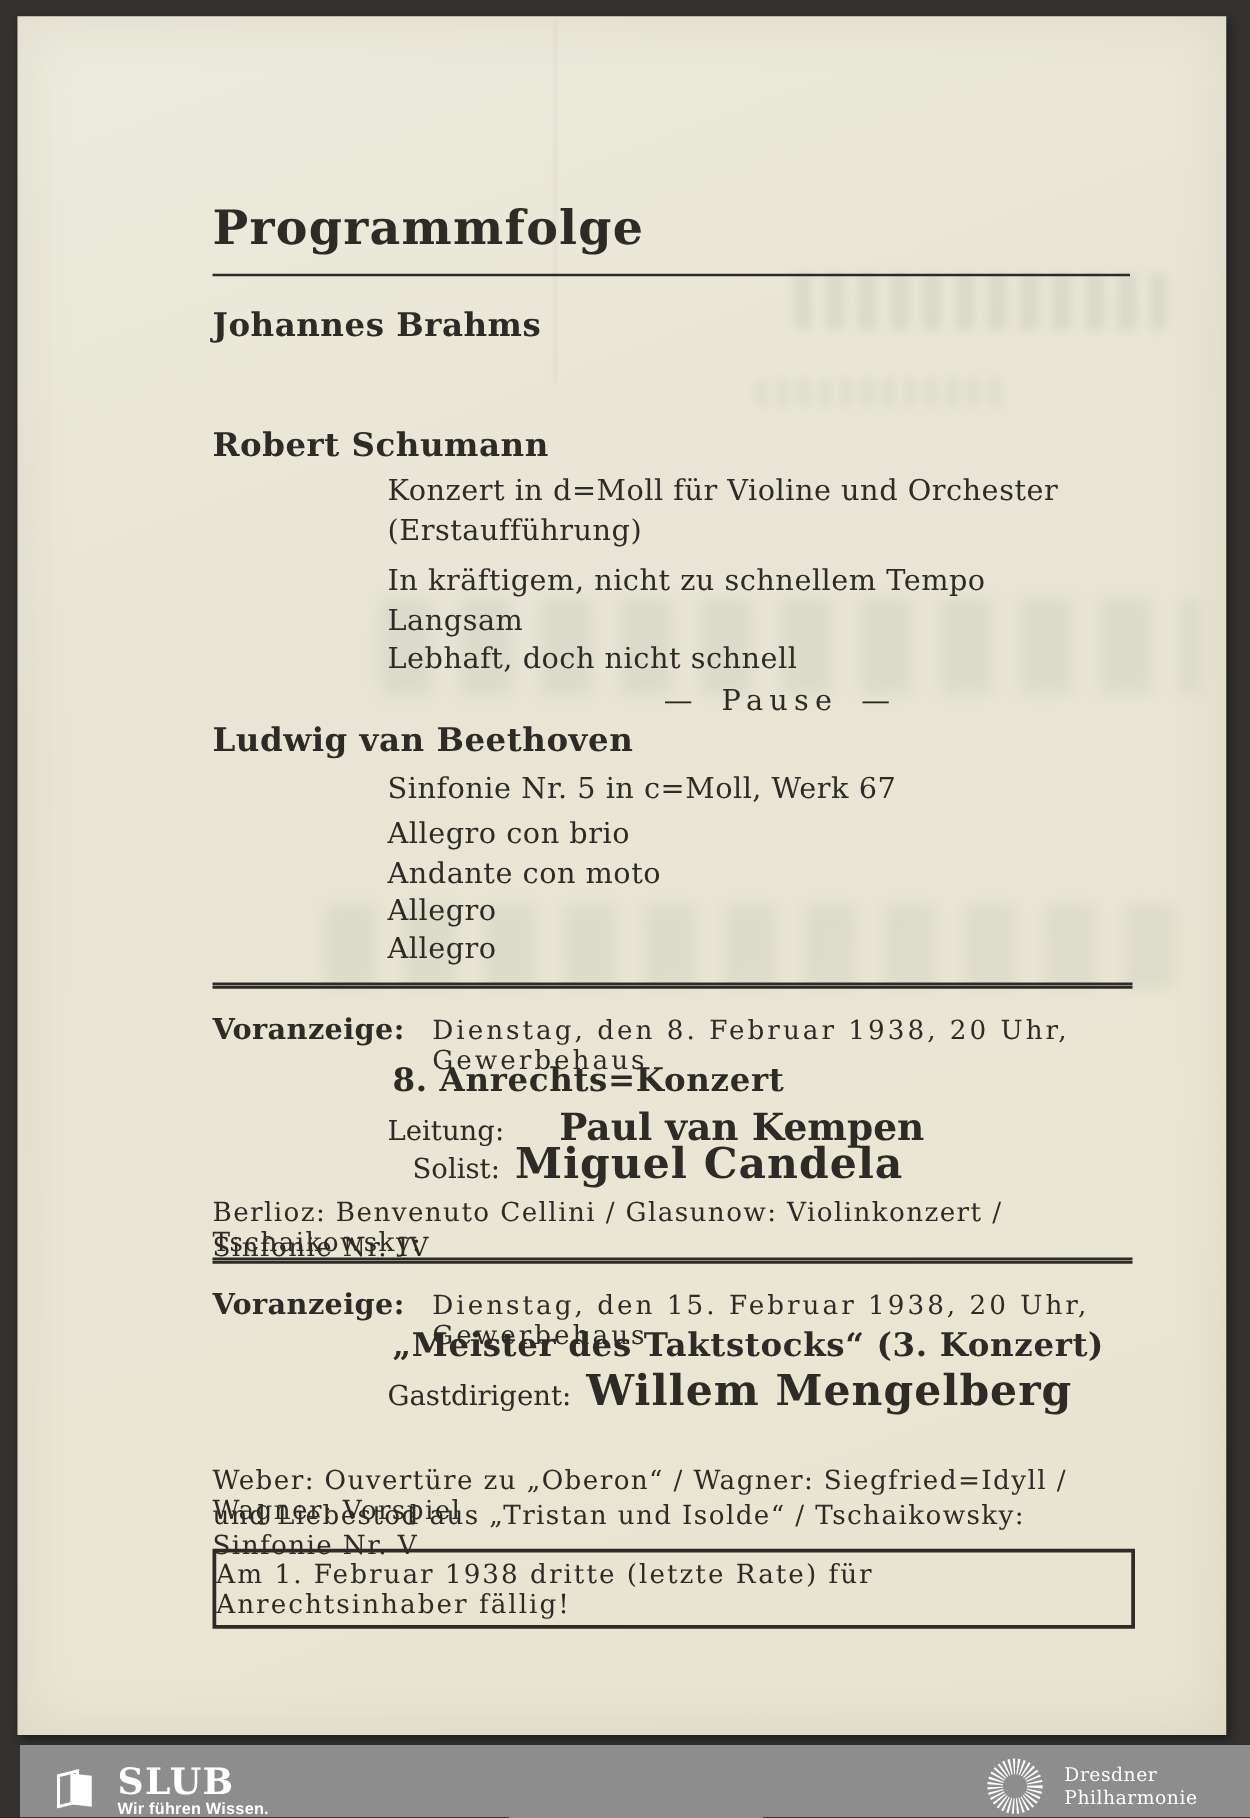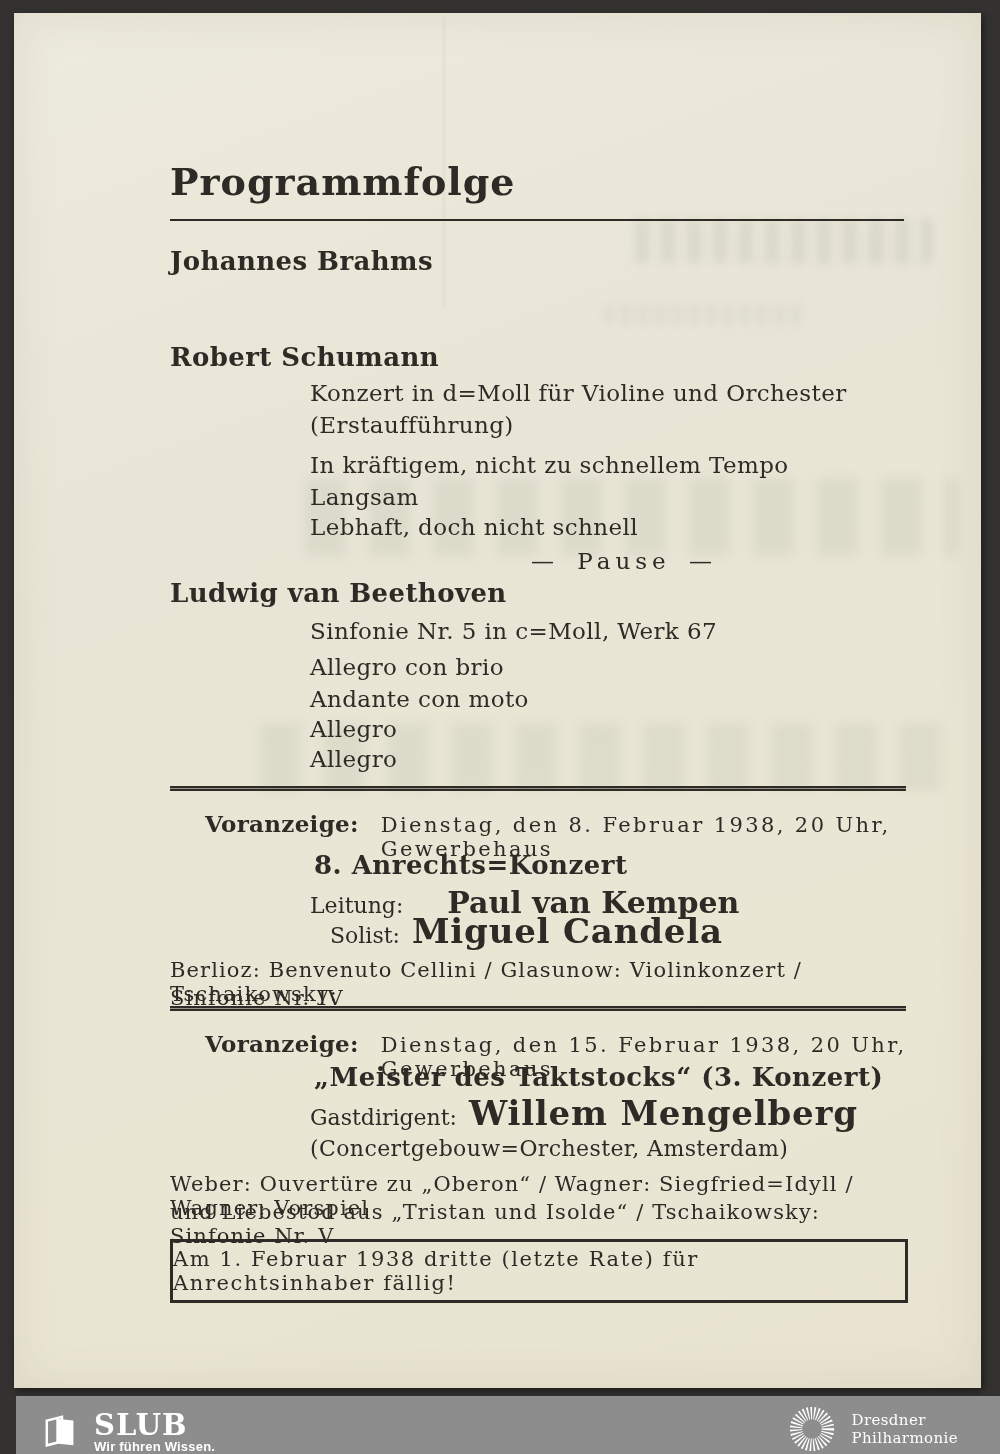--- a/index.html
+++ b/index.html
@@ -53,21 +53,21 @@
     font-size: 23px; letter-spacing: 0.4px;
   }
   .pause {
     position: absolute; left: 420px; top: 548px; width: 380px;
     text-align: center; font-size: 23px; letter-spacing: 5px; word-spacing: 6px;
   }
   .thick-rule {
     position: absolute; left: 156px; width: 736px; height: 5px;
     background: linear-gradient(180deg, #2e2b26 0 2px, rgba(46,43,38,0.45) 2px 3px, #2e2b26 3px 5px);
   }
-  .ann-row { position: absolute; left: 156px; display: flex; align-items: baseline; margin-left: 35px; }
+  .ann-row { position: absolute; left: 156px; display: flex; align-items: baseline; }
   .ann-label { font-size: 23px; font-weight: bold; margin-right: 22px; letter-spacing: 0.3px; }
   .ann-date { font-size: 21px; letter-spacing: 2.4px; }
   .event-title {
     position: absolute; left: 300px;
     font-size: 26px; font-weight: bold; letter-spacing: 0.5px;
   }
   .pair-row { position: absolute; display: flex; align-items: baseline; }
   .pair-label { font-size: 22px; margin-right: 12px; }
   .pair-name-sm { font-size: 30px; font-weight: bold; }
   .pair-name-lg { font-size: 34px; font-weight: bold; letter-spacing: 0.8px; }
@@ -167,21 +167,20 @@
 
     <div class="ann-row" style="top:1017px;">
       <span class="ann-label">Voranzeige:</span>
       <span class="ann-date">Dienstag, den 15. Februar 1938, 20 Uhr, Gewerbehaus</span>
     </div>
     <div class="event-title" style="top:1049px;">„Meister des Taktstocks“ (3. Konzert)</div>
     <div class="pair-row" style="left:296px; top:1080px;">
       <span class="pair-label">Gastdirigent:</span>
       <span class="pair-name-lg">Willem Mengelberg</span>
     </div>
-    <div class="orchestra-line" style="top:1123px;">(Concertgebouw=Orchester, Amsterdam)</div>
     <div class="prog-line" style="top:1159px;">Weber: Ouvertüre zu „Oberon“ / Wagner: Siegfried=Idyll / Wagner: Vorspiel</div>
     <div class="prog-line" style="top:1187px;">und Liebestod aus „Tristan und Isolde“ / Tschaikowsky: Sinfonie Nr. V</div>
 
     <div class="notice-box">
       <span>Am 1. Februar 1938 dritte (letzte Rate) für Anrechtsinhaber fällig!</span>
     </div>
 
   </div>
 
   <div class="footer-bar">

